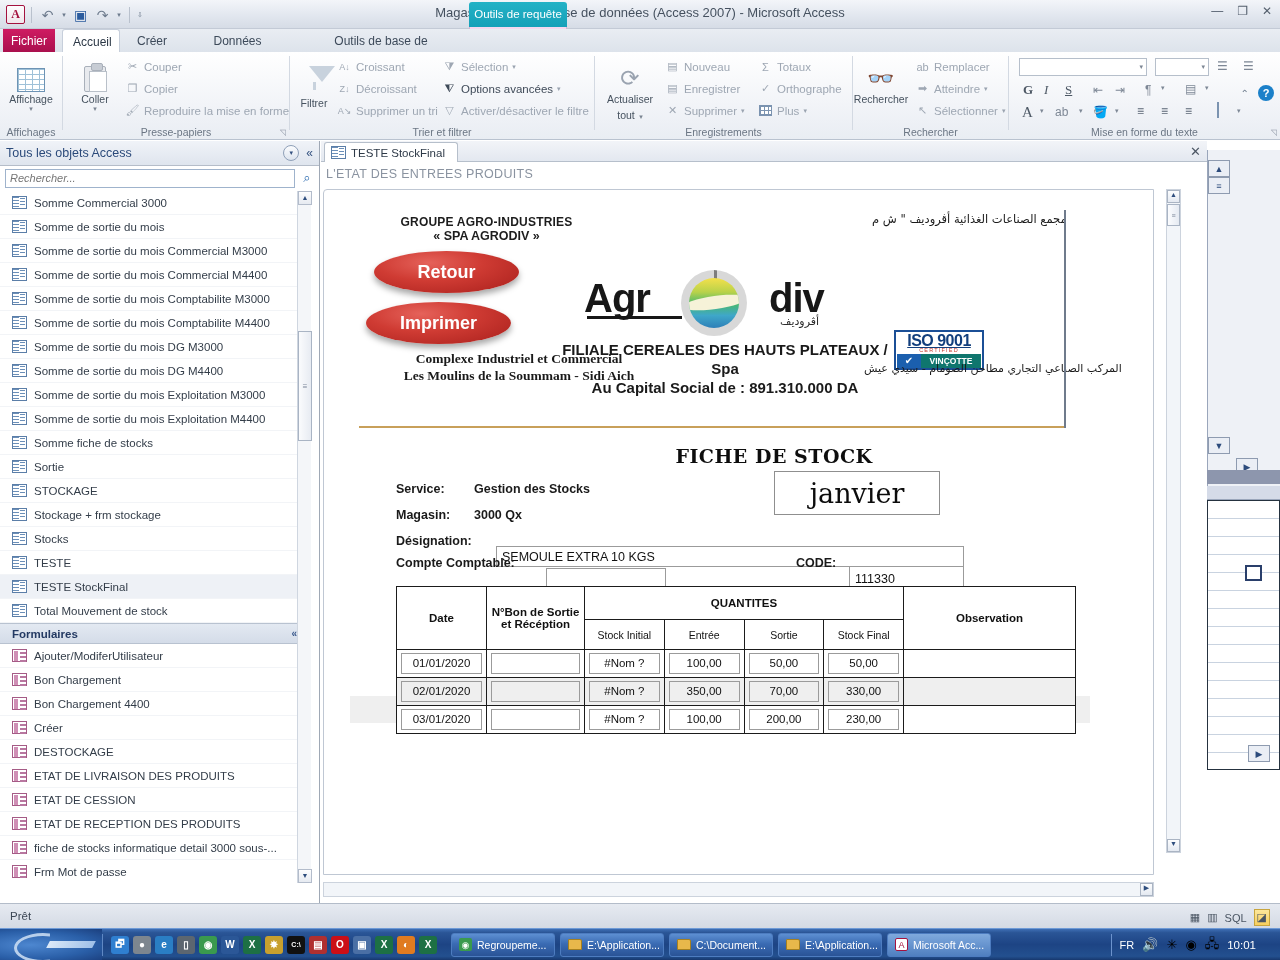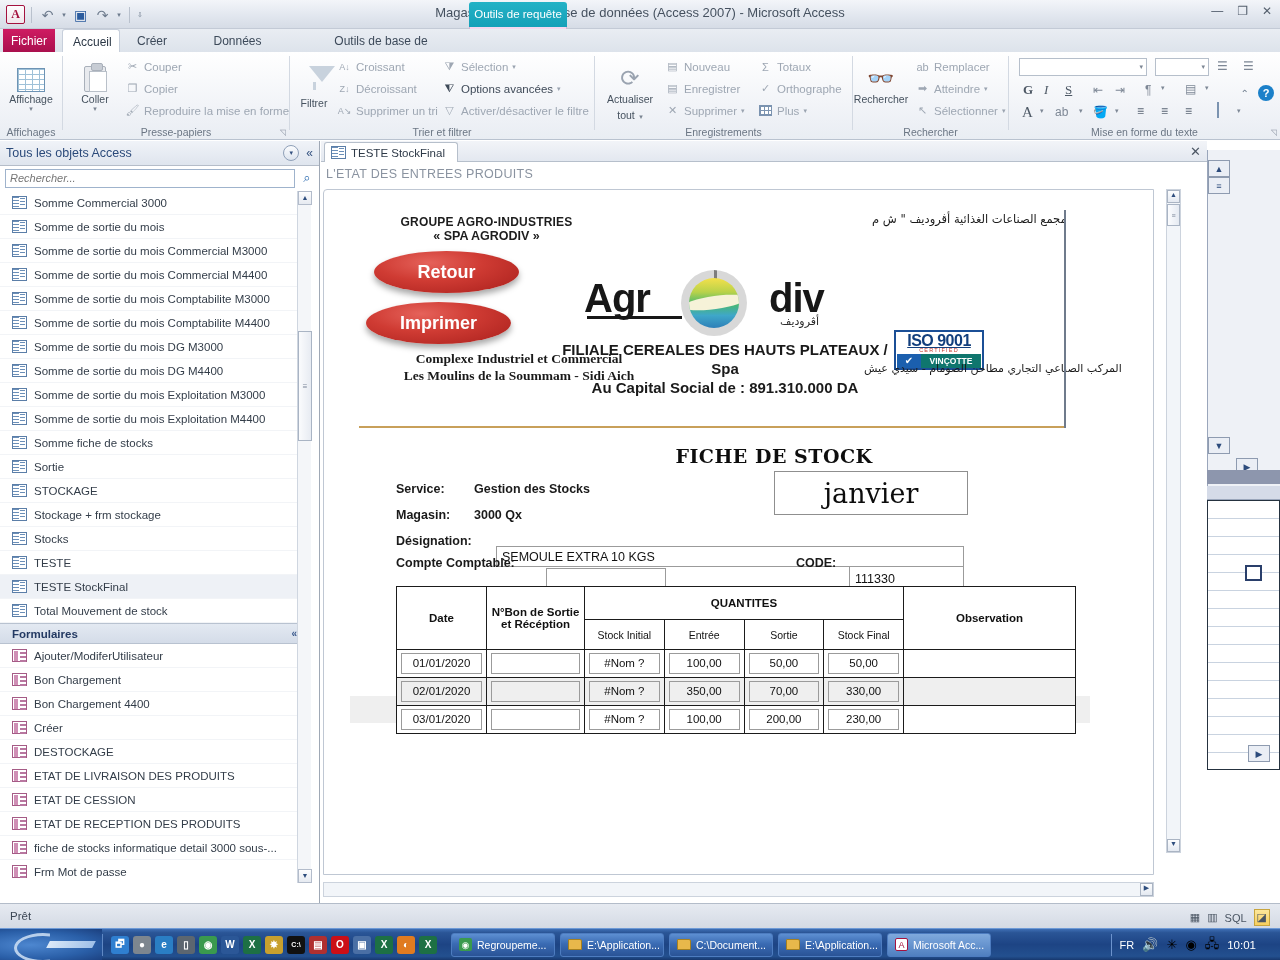--- a/index.html
+++ b/index.html
@@ -351,21 +351,21 @@
     font-family:"DejaVu Serif", serif; font-weight:bold; font-size:19px;
     color:#0d0d0d; letter-spacing:.5px;
   }
   .flabel { position:absolute; font-size:12.5px; font-weight:bold; color:#1a1a1a; }
   .fvalue { position:absolute; font-size:12.5px; font-weight:bold; color:#1a1a1a; }
   .fbox {
     position:absolute; border:1px solid #9b9b9b; background:#ffffff;
     font-size:12.5px; color:#111; display:flex; align-items:center; padding-left:5px;margin-top:19px;
   }
   .monthbox {
-    position:absolute; left:450px; top:281px; width:194px; height:44px;
+    position:absolute; left:450px; top:281px; width:166px; height:44px;
     border:1px solid #8f8f8f; background:#fff;
     font-family:"DejaVu Serif", serif; font-size:27px; color:#0c0c0c;
     display:flex; align-items:center; justify-content:center;
   }
 
   
   .dtable {
     position:absolute; left:72px; top:396px; width:680px;
     border-collapse:collapse; table-layout:fixed;
   }

